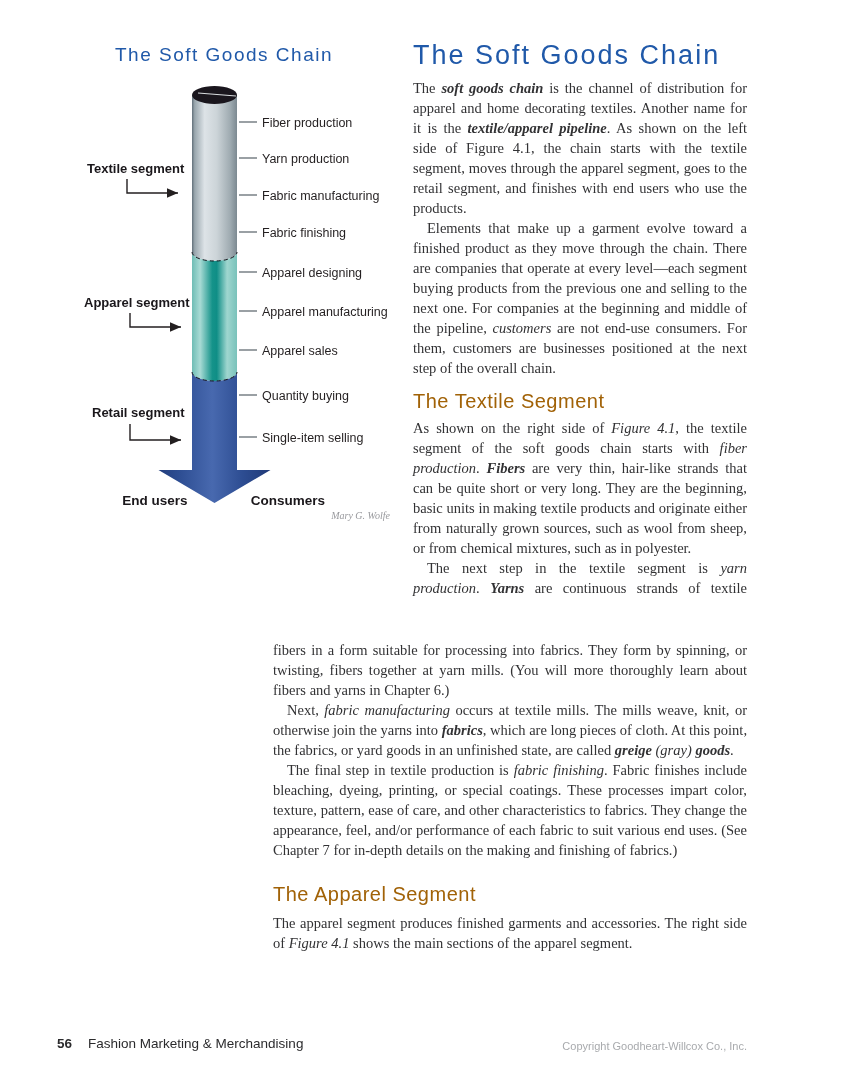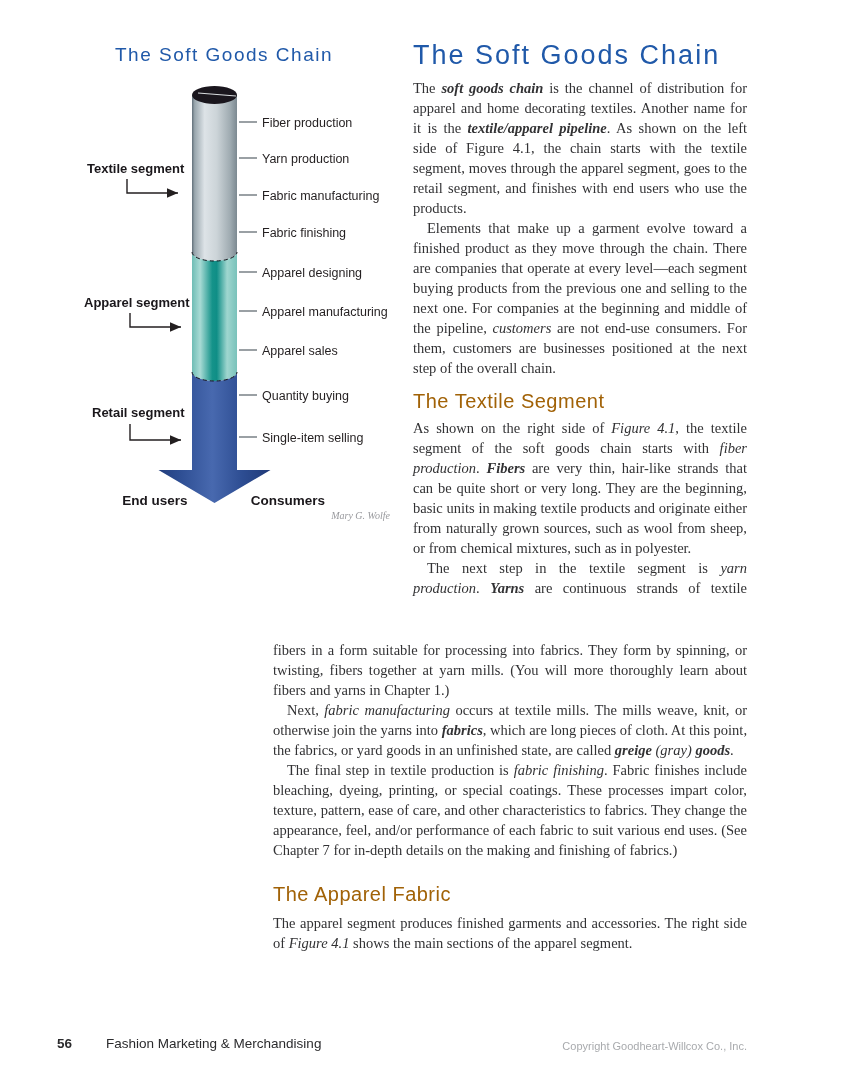--- a/index.html
+++ b/index.html
@@ -37,21 +37,21 @@
   p{margin:0;font-size:14.5px;line-height:20px;text-align:justify;}
   p.ind{text-indent:14px;}
   p.frag{text-align-last:justify;}
   .seg-i{font-style:italic;}
   .seg-bi{font-weight:bold;font-style:italic;}
   
   .footer-left{
     position:absolute;left:57px;top:1036px;
     font-family:"Liberation Sans",sans-serif;font-size:13.5px;color:#2b2b2d;
   }
-  .footer-left .pgnum{font-weight:bold;margin-right:34px;}
+  .footer-left .pgnum{font-weight:bold;margin-right:16px;}
   .footer-right{
     position:absolute;right:102px;top:1040px;
     font-family:"Liberation Sans",sans-serif;font-size:11px;color:#a8aaad;
   }
 </style>
 </head>
 <body>
 
 <div class="page">
 
@@ -133,24 +133,24 @@
   <div class="rcol">
     <h1>The Soft Goods Chain</h1>
     <p>The <span class="seg-bi">soft goods chain</span> is the channel of distribution for apparel and home decorating textiles. Another name for it is the <span class="seg-bi">textile/apparel pipeline</span>. As shown on the left side of Figure 4.1, the chain starts with the textile segment, moves through the apparel segment, goes to the retail segment, and finishes with end users who use the products.</p>
     <p class="ind">Elements that make up a garment evolve toward a finished product as they move through the chain. There are companies that operate at every level—each segment buying products from the previous one and selling to the next one. For companies at the beginning and middle of the pipeline, <span class="seg-i">customers</span> are not end-use consumers. For them, customers are businesses positioned at the next step of the overall chain.</p>
     <h2>The Textile Segment</h2>
     <p>As shown on the right side of <span class="seg-i">Figure 4.1</span>, the textile segment of the soft goods chain starts with <span class="seg-i">fiber production</span>. <span class="seg-bi">Fibers</span> are very thin, hair-like strands that can be quite short or very long. They are the beginning, basic units in making textile products and originate either from naturally grown sources, such as wool from sheep, or from chemical mixtures, such as in polyester.</p>
     <p class="ind frag">The next step in the textile segment is <span class="seg-i">yarn production</span>. <span class="seg-bi">Yarns</span> are continuous strands of textile</p>
   </div>
 
   <div class="wide">
-    <p>fibers in a form suitable for processing into fabrics. They form by spinning, or twisting, fibers together at yarn mills. (You will more thoroughly learn about fibers and yarns in Chapter 1.)</p>
+    <p>fibers in a form suitable for processing into fabrics. They form by spinning, or twisting, fibers together at yarn mills. (You will more thoroughly learn about fibers and yarns in Chapter 6.)</p>
     <p class="ind">Next, <span class="seg-i">fabric manufacturing</span> occurs at textile mills. The mills weave, knit, or otherwise join the yarns into <span class="seg-bi">fabrics</span>, which are long pieces of cloth. At this point, the fabrics, or yard goods in an unfinished state, are called <span class="seg-bi">greige</span><span class="seg-i"> (gray) </span><span class="seg-bi">goods</span>.</p>
     <p class="ind">The final step in textile production is <span class="seg-i">fabric finishing</span>. Fabric finishes include bleaching, dyeing, printing, or special coatings. These processes impart color, texture, pattern, ease of care, and other characteristics to fabrics. They change the appearance, feel, and/or performance of each fabric to suit various end uses. (See Chapter 7 for in-depth details on the making and finishing of fabrics.)</p>
-    <h2>The Apparel Fabric</h2>
+    <h2>The Apparel Segment</h2>
     <p>The apparel segment produces finished garments and accessories. The right side of <span class="seg-i">Figure 4.1</span> shows the main sections of the apparel segment.</p>
   </div>
 
   <div class="footer-left">
     <span class="pgnum">56</span><span>Fashion Marketing &amp; Merchandising</span>
   </div>
   <div class="footer-right">Copyright Goodheart-Willcox Co., Inc.</div>
 
 </div>
 

